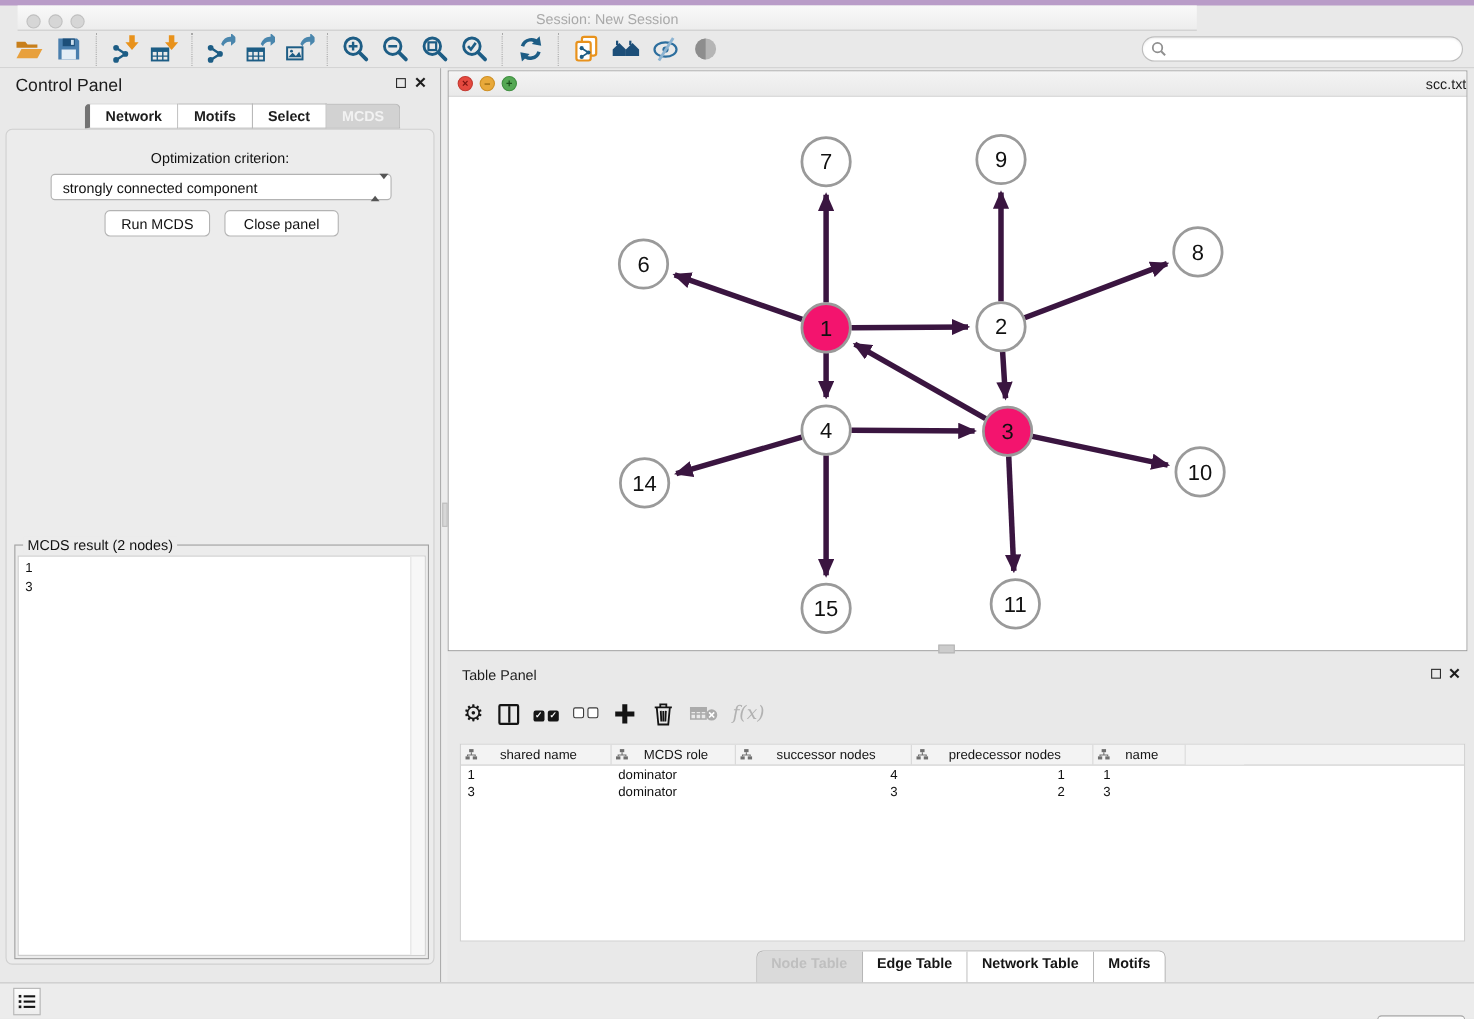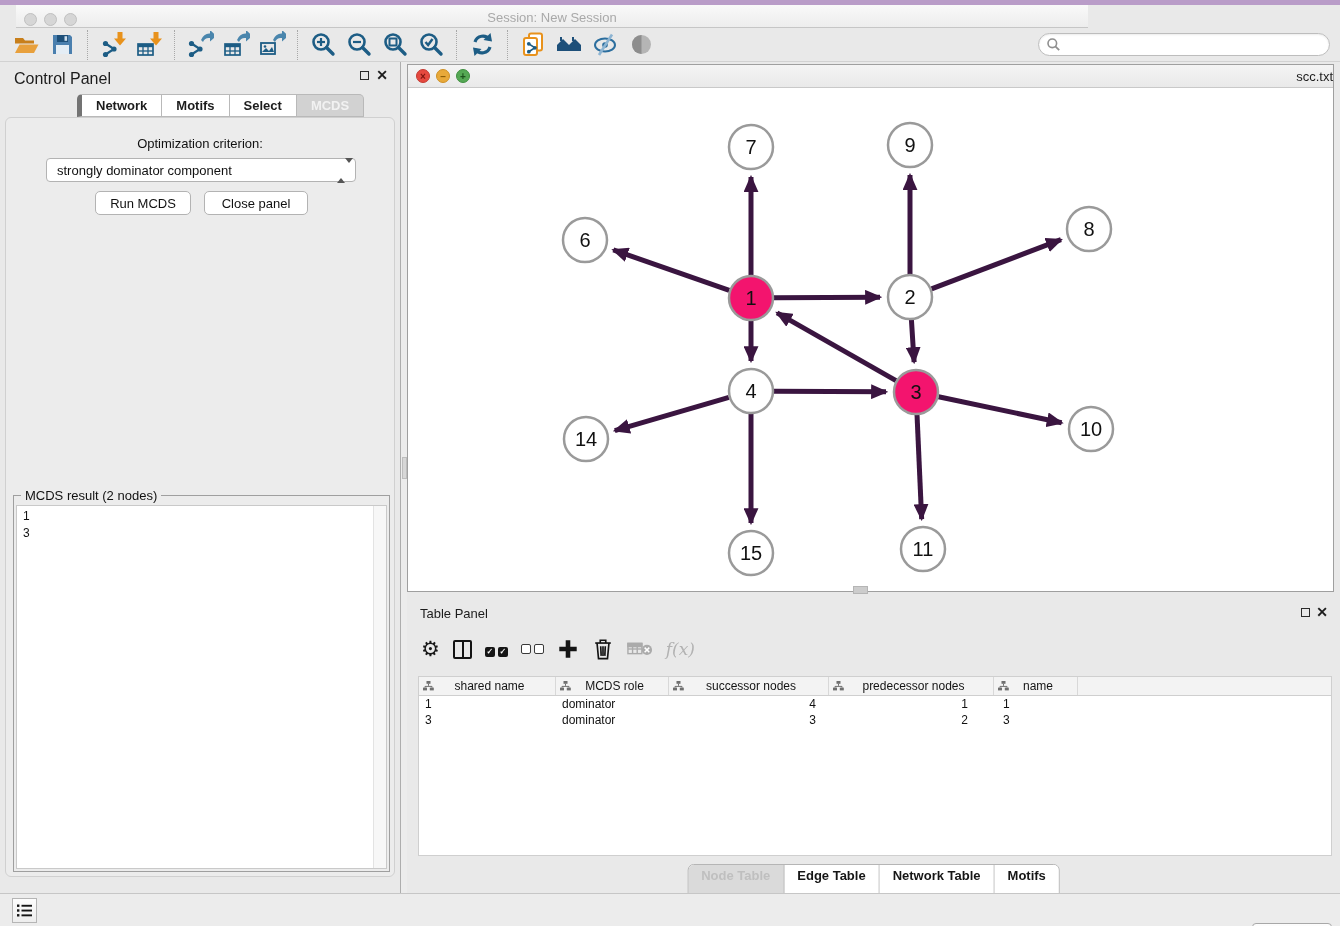--- a/index.html
+++ b/index.html
@@ -295,21 +295,21 @@
   </div>
   <div id="cp-tabs">
       <div class="cp-tab">Network</div>
       <div class="cp-tab">Motifs</div>
       <div class="cp-tab">Select</div>
       <div class="cp-tab active">MCDS</div>
     </div>
   <div id="cp-inner">
     <div id="opt-label">Optimization criterion:</div>
     <div id="criterion-select">
-      <span>strongly dominator component</span>
+      <span>strongly connected component</span>
       <span id="stepper">
         <span class="tri-up"></span><span class="tri-down"></span>
       </span>
     </div>
     <div class="push-btn" id="run-btn">Run MCDS</div>
     <div class="push-btn" id="close-panel-btn">Close panel</div>
     <div id="result-box">
       <span id="result-legend">MCDS result (2 nodes)</span>
       <div id="result-area">
         <div id="result-lines">

